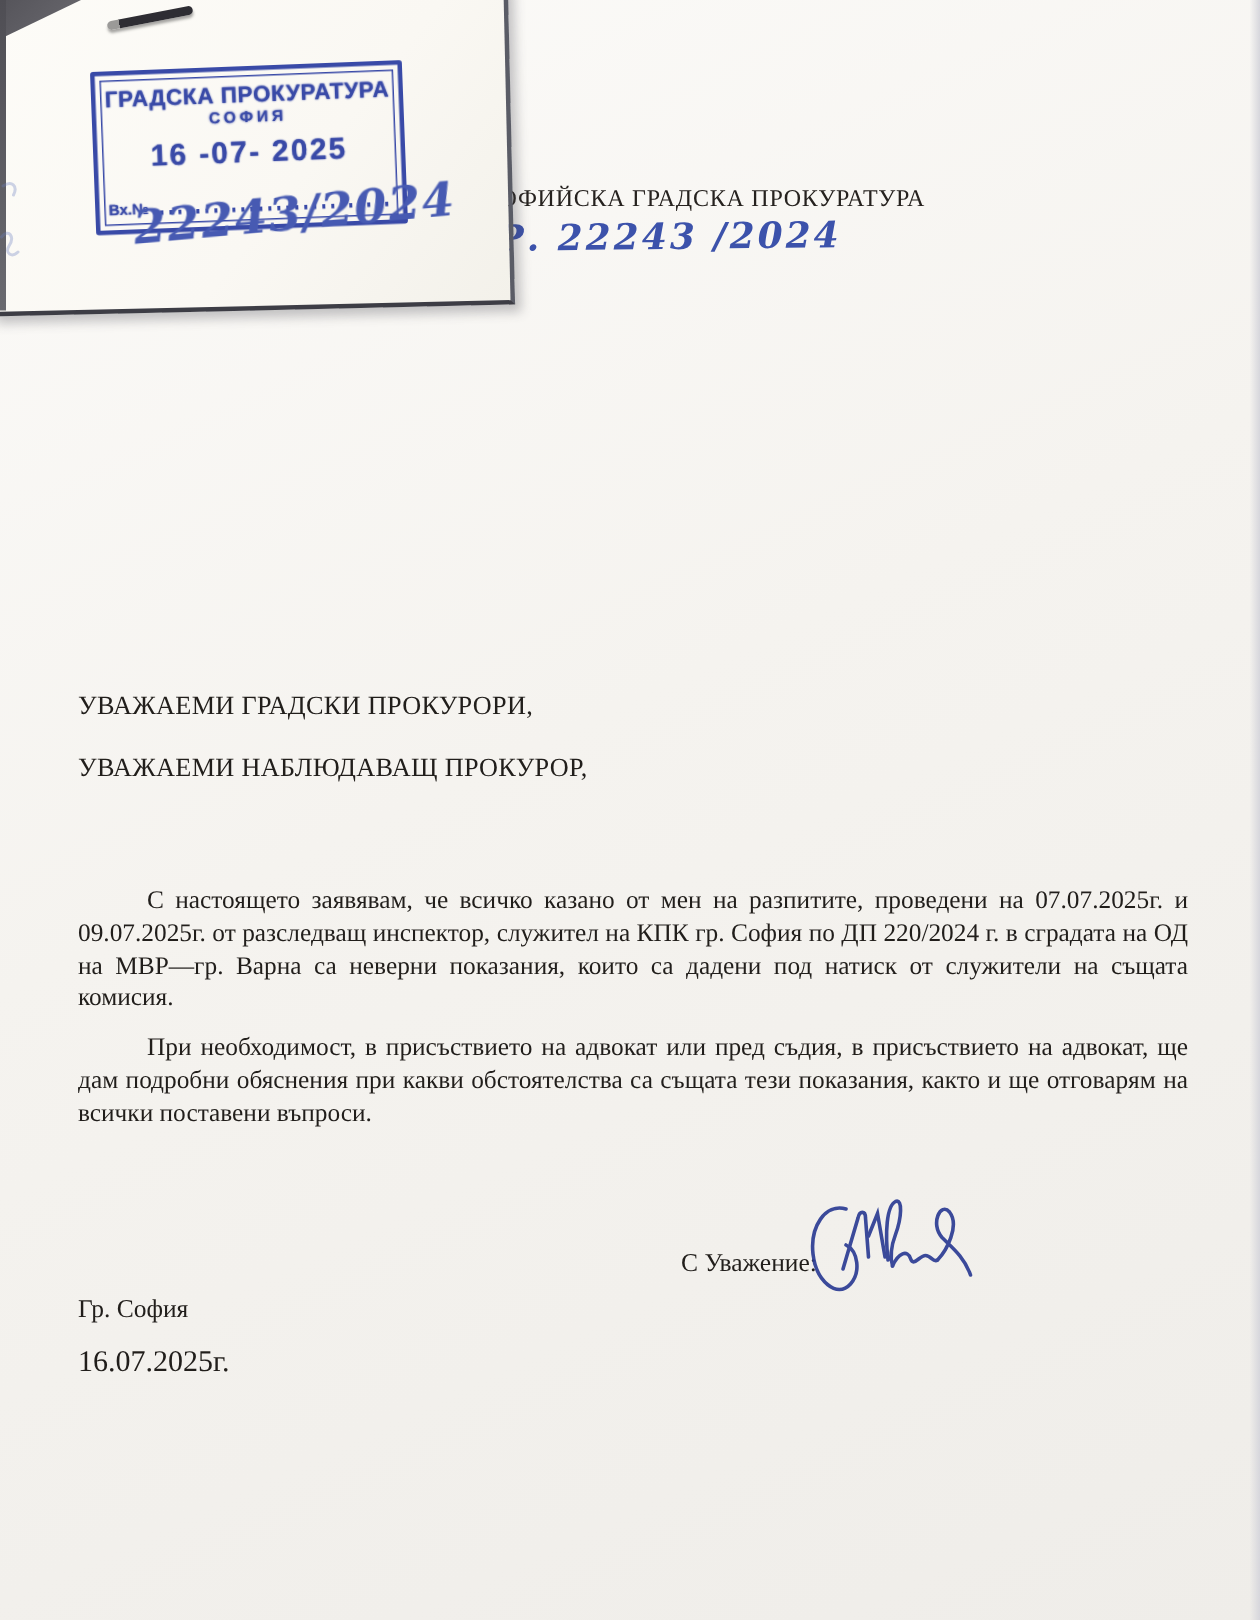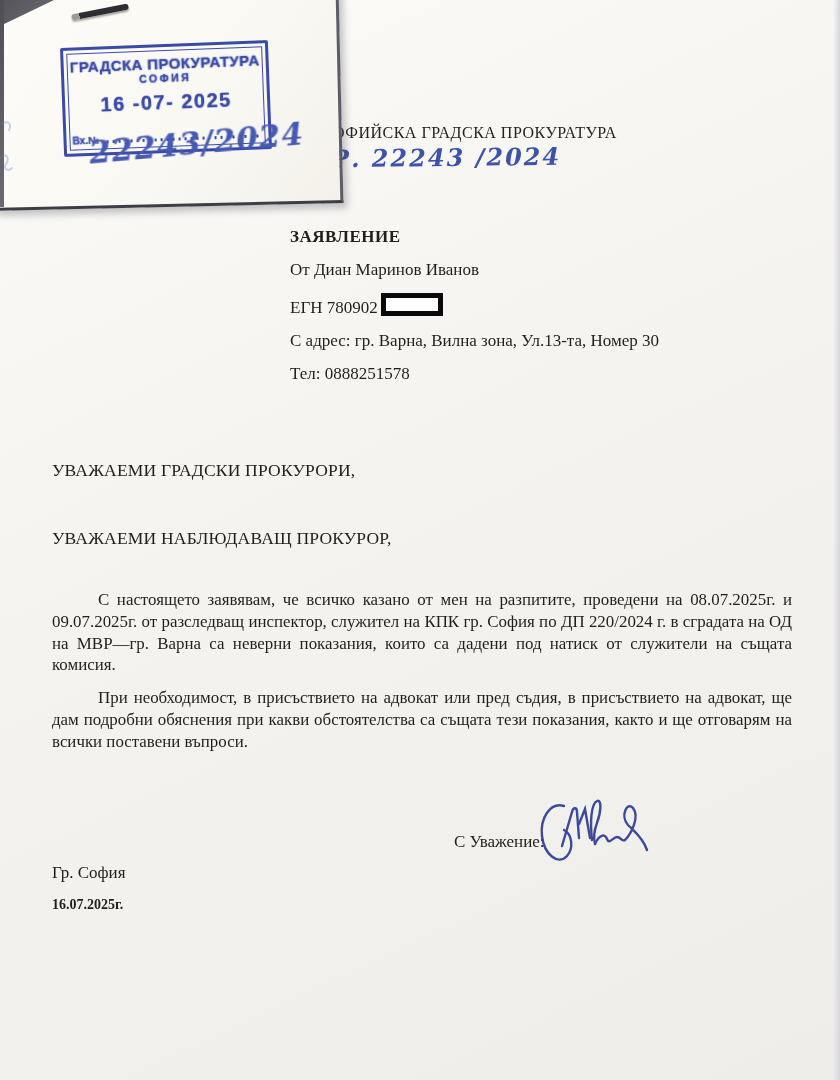--- a/index.html
+++ b/index.html
@@ -50,28 +50,28 @@
     color:#26221f;}
   .case-number{position:absolute;left:331px;top:143px;font-family:"DejaVu Serif",serif;
     font-style:italic;font-weight:bold;font-size:24px;color:#3c52ab;letter-spacing:2px;
     transform:rotate(-.6deg);}
   .title-block{position:absolute;left:290px;top:227px;font-size:17px;}
   .title-block .line{margin-bottom:13px;line-height:20px;}
   .doc-title{font-weight:bold;letter-spacing:.5px;}
   .redact{display:inline-block;width:52px;height:13px;border:5px solid #090909;
     background:#ffffff;vertical-align:-3px;margin-left:3px;}
   .greeting{position:absolute;left:52px;font-size:17.5px;font-weight:normal;letter-spacing:.2px;}
-  .g1{top:460px;} .g2{top:528px;}
+  .g1{top:460px;} .g2{top:501px;}
   .body-text{position:absolute;left:52px;top:589px;width:740px;}
   .body-text p{margin:0 0 11px 0;font-size:16.9px;line-height:21.8px;
     text-align:justify;text-indent:46px;}
   .closing-row{position:absolute;left:454px;top:832px;font-size:17px;}
   .signature{position:absolute;left:534px;top:792px;z-index:2;}
   .city-line{position:absolute;left:52px;top:863px;font-size:17px;}
-  .date-line{position:absolute;left:52px;top:897px;font-size:14px;font-weight:bold;}
+  .date-line{position:absolute;left:52px;top:897px;font-size:20px;}
 </style>
 </head>
 <body>
 
 <div class="page">
 
   <div class="right-edge-band"></div>
 
   <div class="slip"></div>
   <div class="photo-corner"></div>
@@ -90,35 +90,26 @@
     <div class="stamp-regrow">
       <span class="stamp-reglabel">Вх.№</span>
       <span class="stamp-dots"></span>
     </div>
     <div class="stamp-handnum">22243/2024</div>
   </div>
 
   <div class="recipient">ОФИЙСКА ГРАДСКА ПРОКУРАТУРА</div>
   <div class="case-number">Р. 22243 /2024</div>
 
-  <div class="title-block">
-    <div class="line doc-title">ЗАЯВЛЕНИЕ</div>
-    <div class="line">От Диан Маринов Иванов</div>
-    <div class="line">
-      <span>ЕГН 780902</span><span class="redact"></span>
-    </div>
-    <div class="line">С адрес: гр. Варна, Вилна зона, Ул.13-та, Номер 30</div>
-    <div class="line">Тел: 0888251578</div>
-  </div>
 
   <div class="greeting g1">УВАЖАЕМИ ГРАДСКИ ПРОКУРОРИ,</div>
   <div class="greeting g2">УВАЖАЕМИ НАБЛЮДАВАЩ ПРОКУРОР,</div>
 
   <div class="body-text">
-    <p>С настоящето заявявам, че всичко казано от мен на разпитите, проведени на 08.07.2025г. и 09.07.2025г. от разследващ инспектор, служител на КПК гр. София по ДП 220/2024 г. в сградата на ОД на МВР—гр. Варна са неверни показания, които са дадени под натиск от служители на същата комисия.</p>
+    <p>С настоящето заявявам, че всичко казано от мен на разпитите, проведени на 07.07.2025г. и 09.07.2025г. от разследващ инспектор, служител на КПК гр. София по ДП 220/2024 г. в сградата на ОД на МВР—гр. Варна са неверни показания, които са дадени под натиск от служители на същата комисия.</p>
     <p>При необходимост, в присъствието на адвокат или пред съдия, в присъствието на адвокат, ще дам подробни обяснения при какви обстоятелства са същата тези показания, както и ще отговарям на всички поставени въпроси.</p>
   </div>
 
   <div class="closing-row">С Уважение:</div>
 
   <svg class="signature" width="120" height="82" viewBox="0 0 120 82">
     <g fill="none" stroke="#2c3c94" stroke-width="2.4" stroke-linecap="round" opacity=".92">
       <path d="M30 14 C16 10,6 26,8 44 C10 62,24 74,33 64 C40 56,38 42,30 38"></path>
       <path d="M28 54 L38 20 C39 15,43 15,43 20 L45 46"></path>
       <path d="M45 32 L51 17 L56 46"></path>

